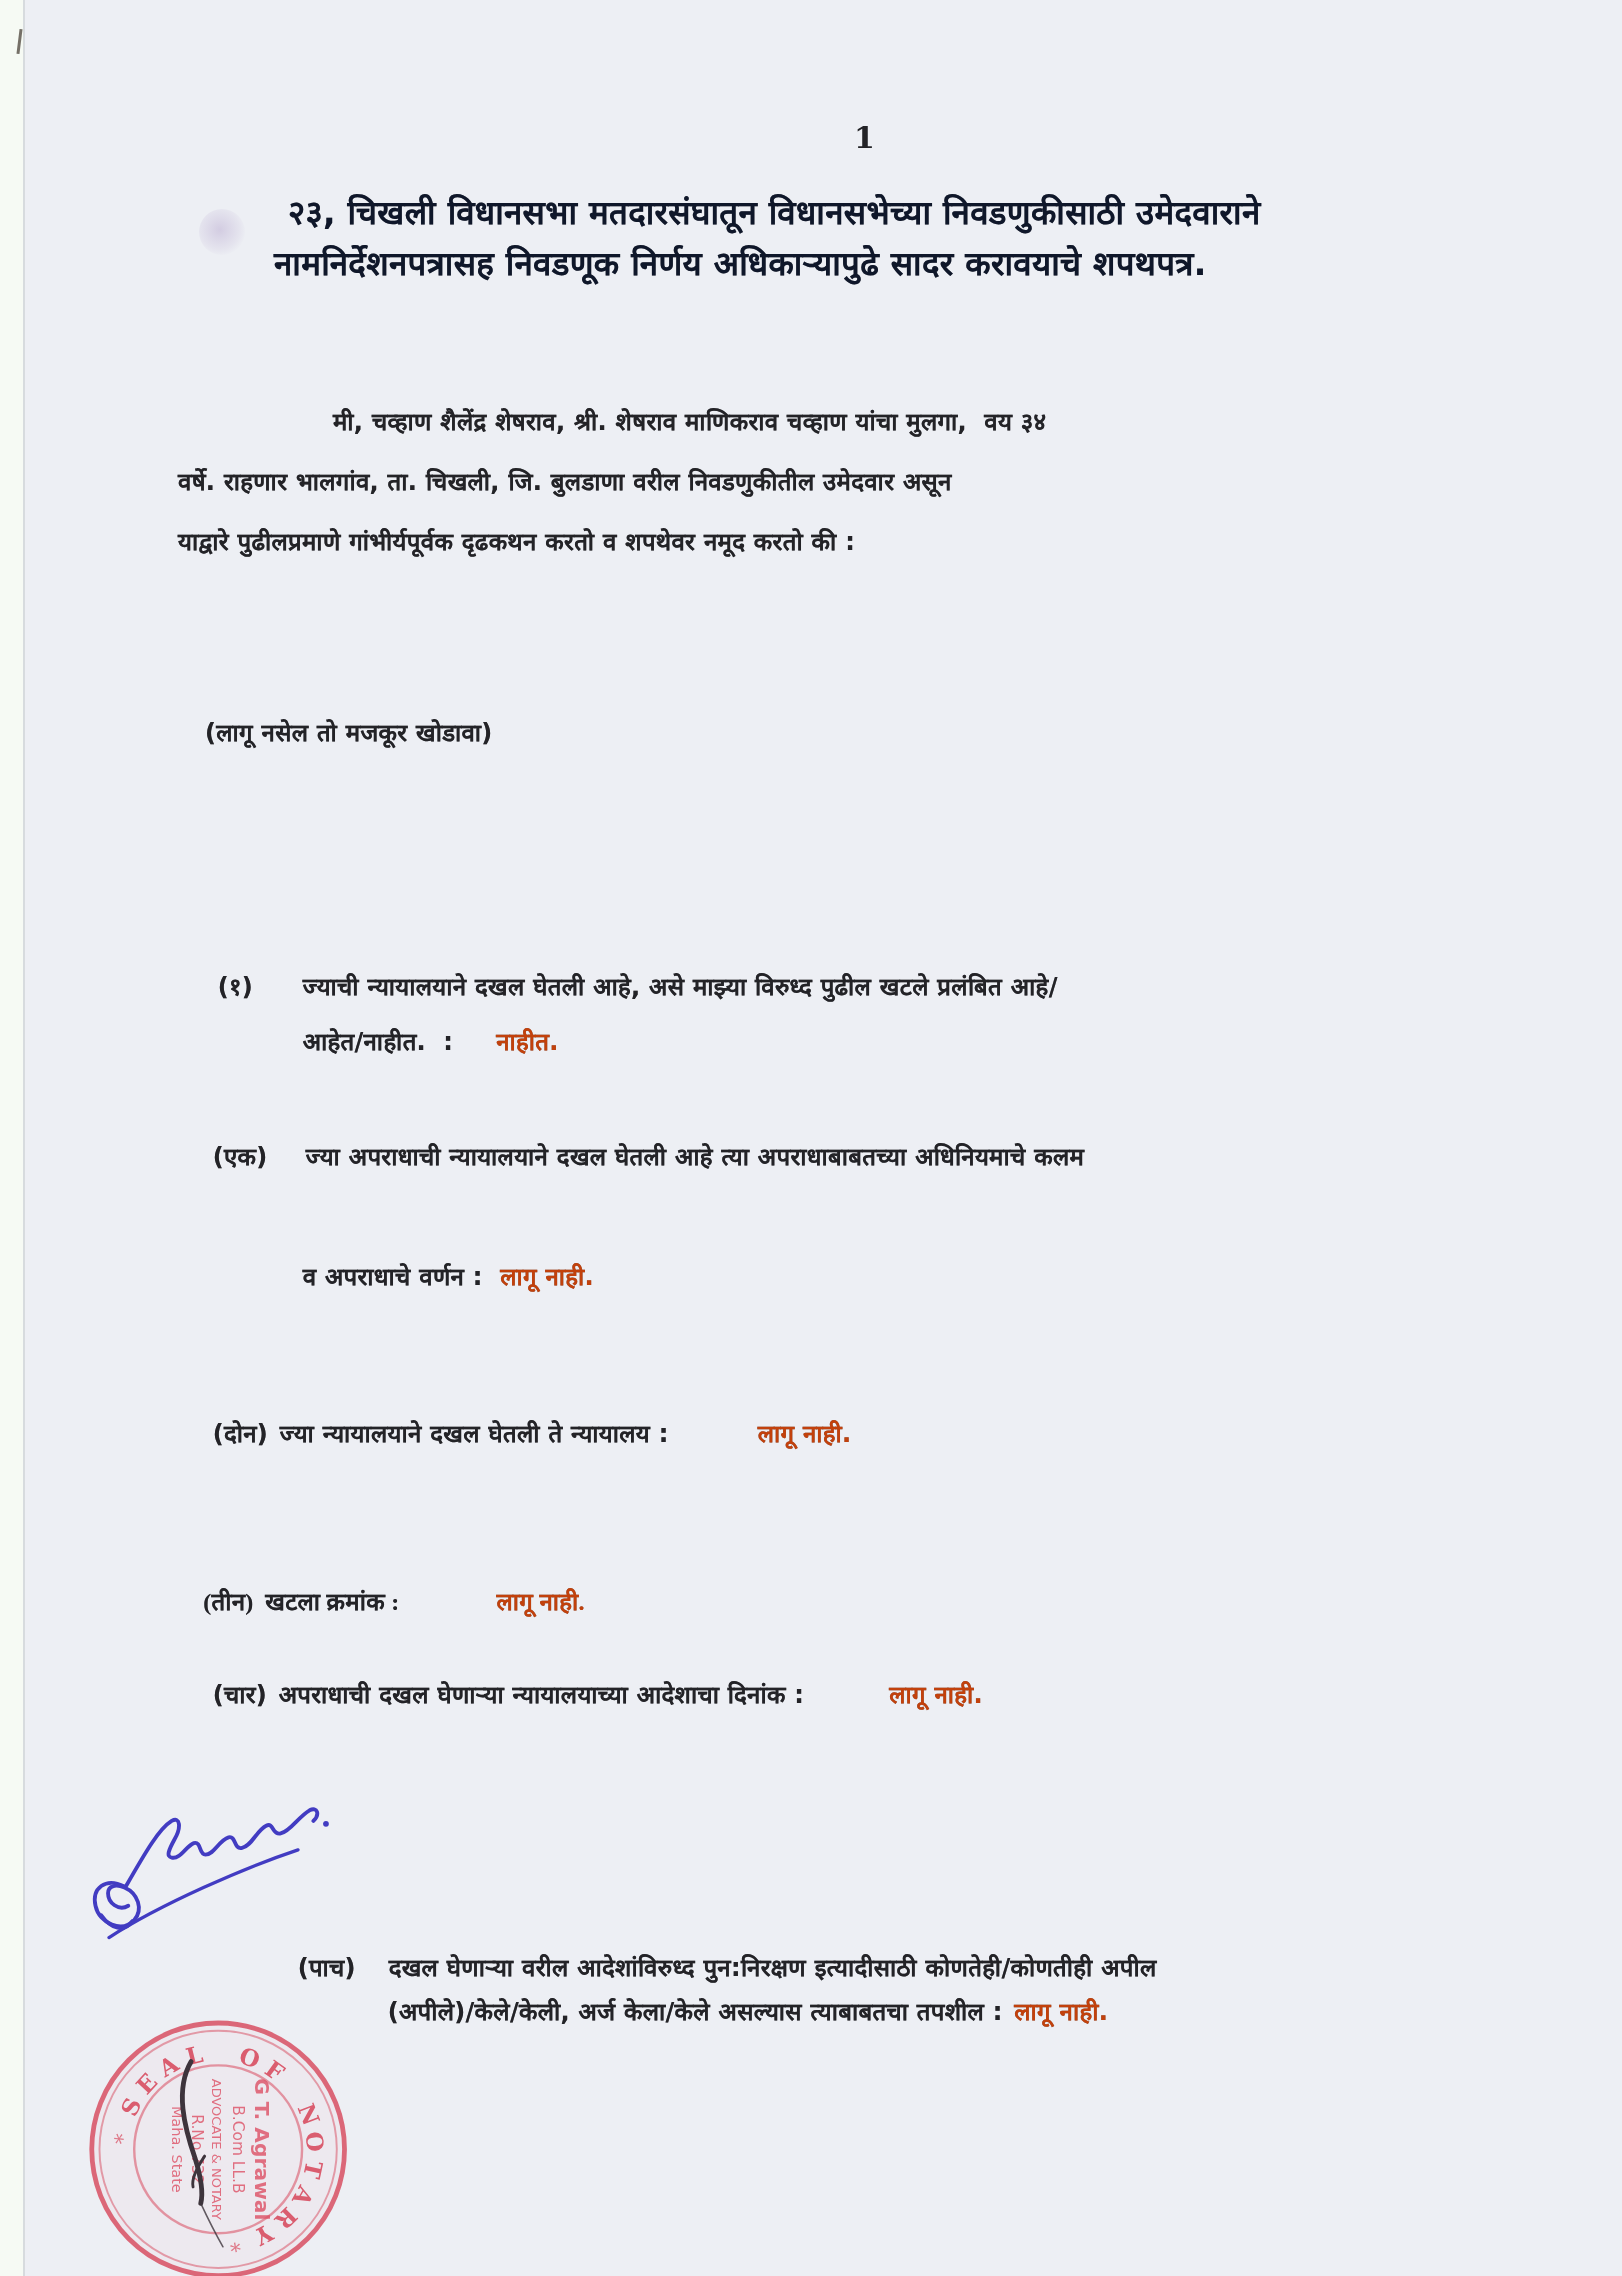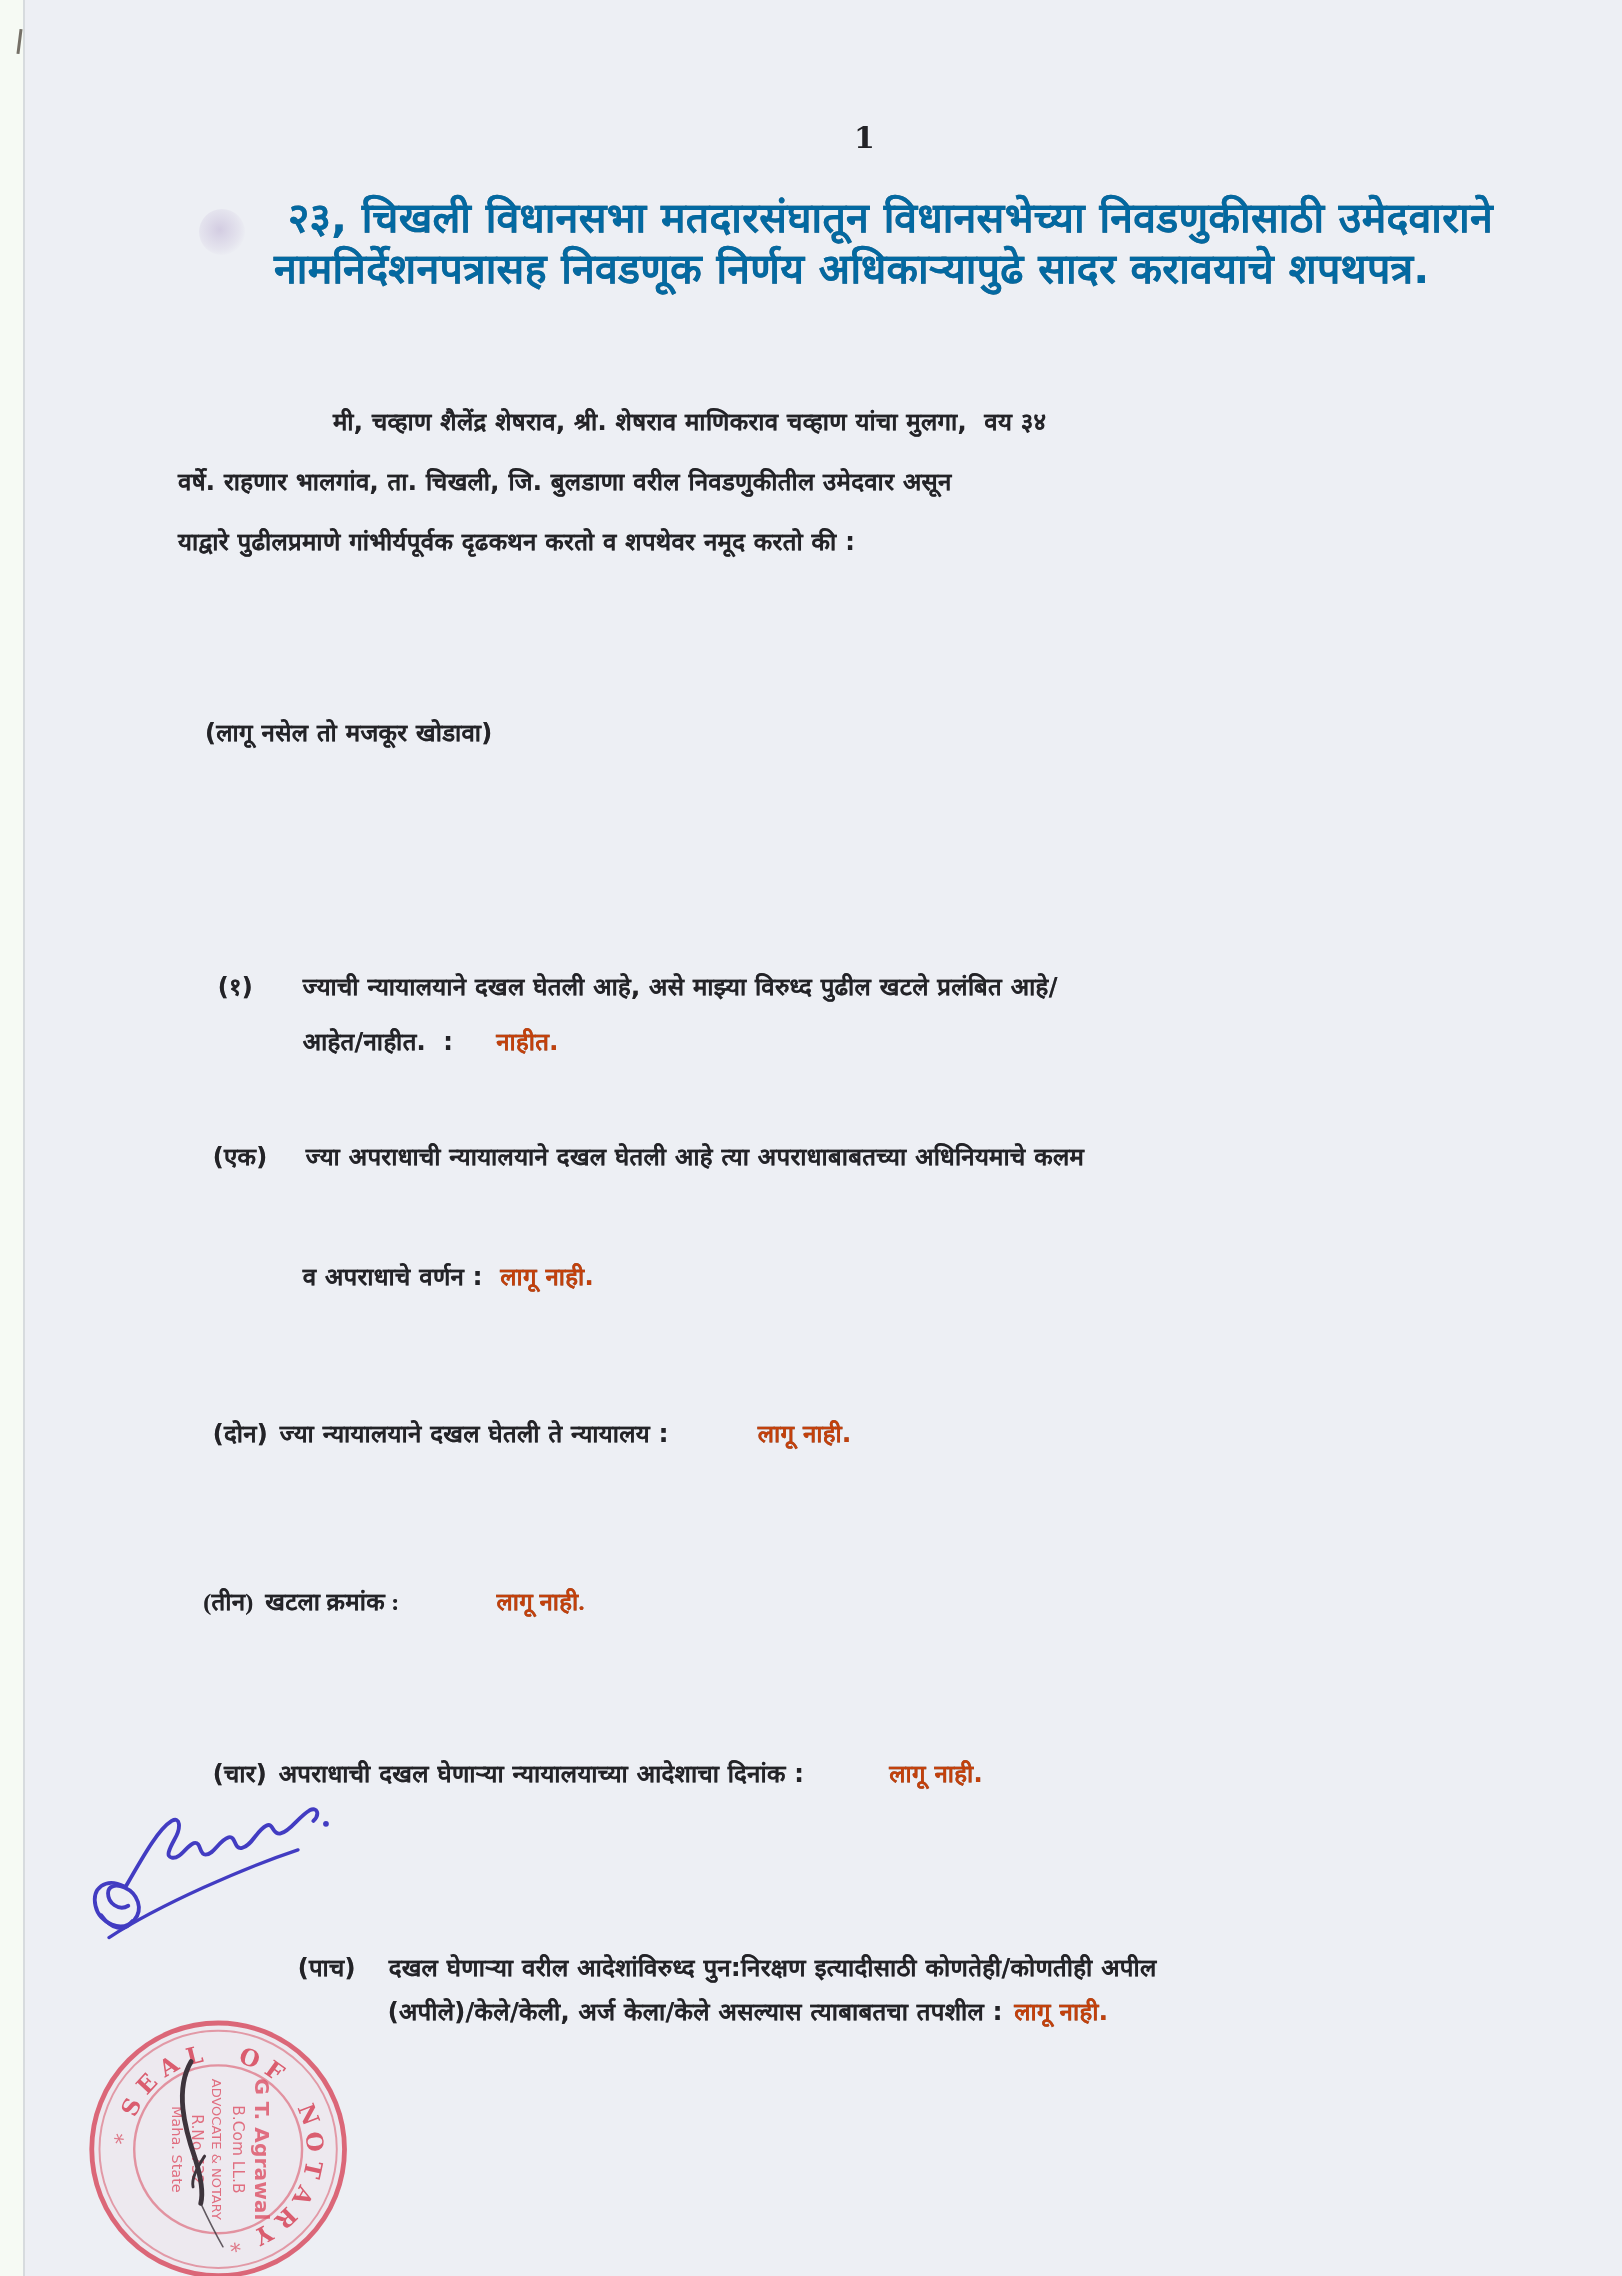--- a/index.html
+++ b/index.html
@@ -14,21 +14,21 @@
   .scan-strip{position:absolute;left:0;top:0;width:23px;height:100%;background:#f6faf4;}
   .paper-edge{position:absolute;left:23px;top:0;width:1.9px;height:100%;background:rgba(150,160,155,0.25);}
   .corner-tick{position:absolute;left:18.3px;top:29px;width:2.9px;height:25px;background:#4a4238;opacity:.75;transform:rotate(7deg);}
   .smudge{
     position:absolute;left:199px;top:209px;width:46px;height:46px;border-radius:50%;
     background:radial-gradient(circle at 45% 45%, rgba(168,148,196,.38), rgba(168,148,196,.12) 55%, rgba(168,148,196,0) 75%);
   }
   .line{position:absolute;white-space:pre;font-size:24px;font-weight:600;line-height:1.35;
         letter-spacing:0.3px;text-shadow:0 0 0.6px rgba(30,30,35,.55);}
   .pageno{position:absolute;left:854px;top:120px;font-family:"DejaVu Serif",serif;font-size:30px;font-weight:600;}
-  .heading{font-size:41px;font-weight:700;color:#0369a1;}
+  .heading{font-size:33px;font-weight:700;color:#0f172a;}
   .label-box{display:inline-block;}
   .lb-88{width:85px;} .lb-96{width:93px;} .lb-94{width:91px;margin-top:28px;}
   .lbl-sp{margin-right:11.6px;}
   .gap{display:inline-block;height:1px;}
   .val{font-weight:700;color:#c2410c;}
   .sig-svg{position:absolute;left:82px;top:1788px;}
   .seal-svg{position:absolute;left:58px;top:2013px;}
   .ring-ch{font-family:"DejaVu Serif",serif;font-size:24px;font-weight:700;fill:#d84a5e;text-anchor:middle;opacity:.88;}
   .ring-star{font-family:"DejaVu Serif",serif;font-size:22px;fill:#d84a5e;text-anchor:middle;opacity:.7;}
   .seal-center{fill:#dd5065;text-anchor:middle;opacity:.8;font-family:"DejaVu Sans",sans-serif;}
@@ -71,21 +71,21 @@
   </div>
 
   <div class="line" style="left:178px;top:1386px;">
     <span class="lbl-sp">(दोन)</span><span>ज्या न्यायालयाने दखल घेतली ते न्यायालय :</span><span class="gap" style="width:89px;"></span><span class="val">लागू नाही.</span>
   </div>
 
   <div class="line" style="left:178px;top:1554px;font-family:Liberation Serif, serif;">
     <span class="lbl-sp">(तीन)</span><span>खटला क्रमांक :</span><span class="gap" style="width:97px;"></span><span class="val">लागू नाही.</span>
   </div>
 
-  <div class="line" style="left:178px;top:1726px;text-align:right;">
+  <div class="line" style="left:178px;top:1647px;text-align:right;">
     <span class="lbl-sp">(चार)</span><span>अपराधाची दखल घेणाऱ्या न्यायालयाच्या आदेशाचा दिनांक :</span><span class="gap" style="width:85px;"></span><span class="val">लागू नाही.</span>
   </div>
 
   <div class="line" style="left:263px;top:1892px;">
     <span class="label-box lb-94">(पाच)</span><span>दखल घेणाऱ्या वरील आदेशांविरुध्द पुन:निरक्षण इत्यादीसाठी कोणतेही/कोणतीही अपील</span>
   </div>
   <div class="line" style="left:353px;top:1964px;">
     <span>(अपीले)/केले/केली, अर्ज केला/केले असल्यास त्याबाबतचा तपशील :</span><span class="gap" style="width:11.6px;"></span><span class="val">लागू नाही.</span>
   </div>
 

